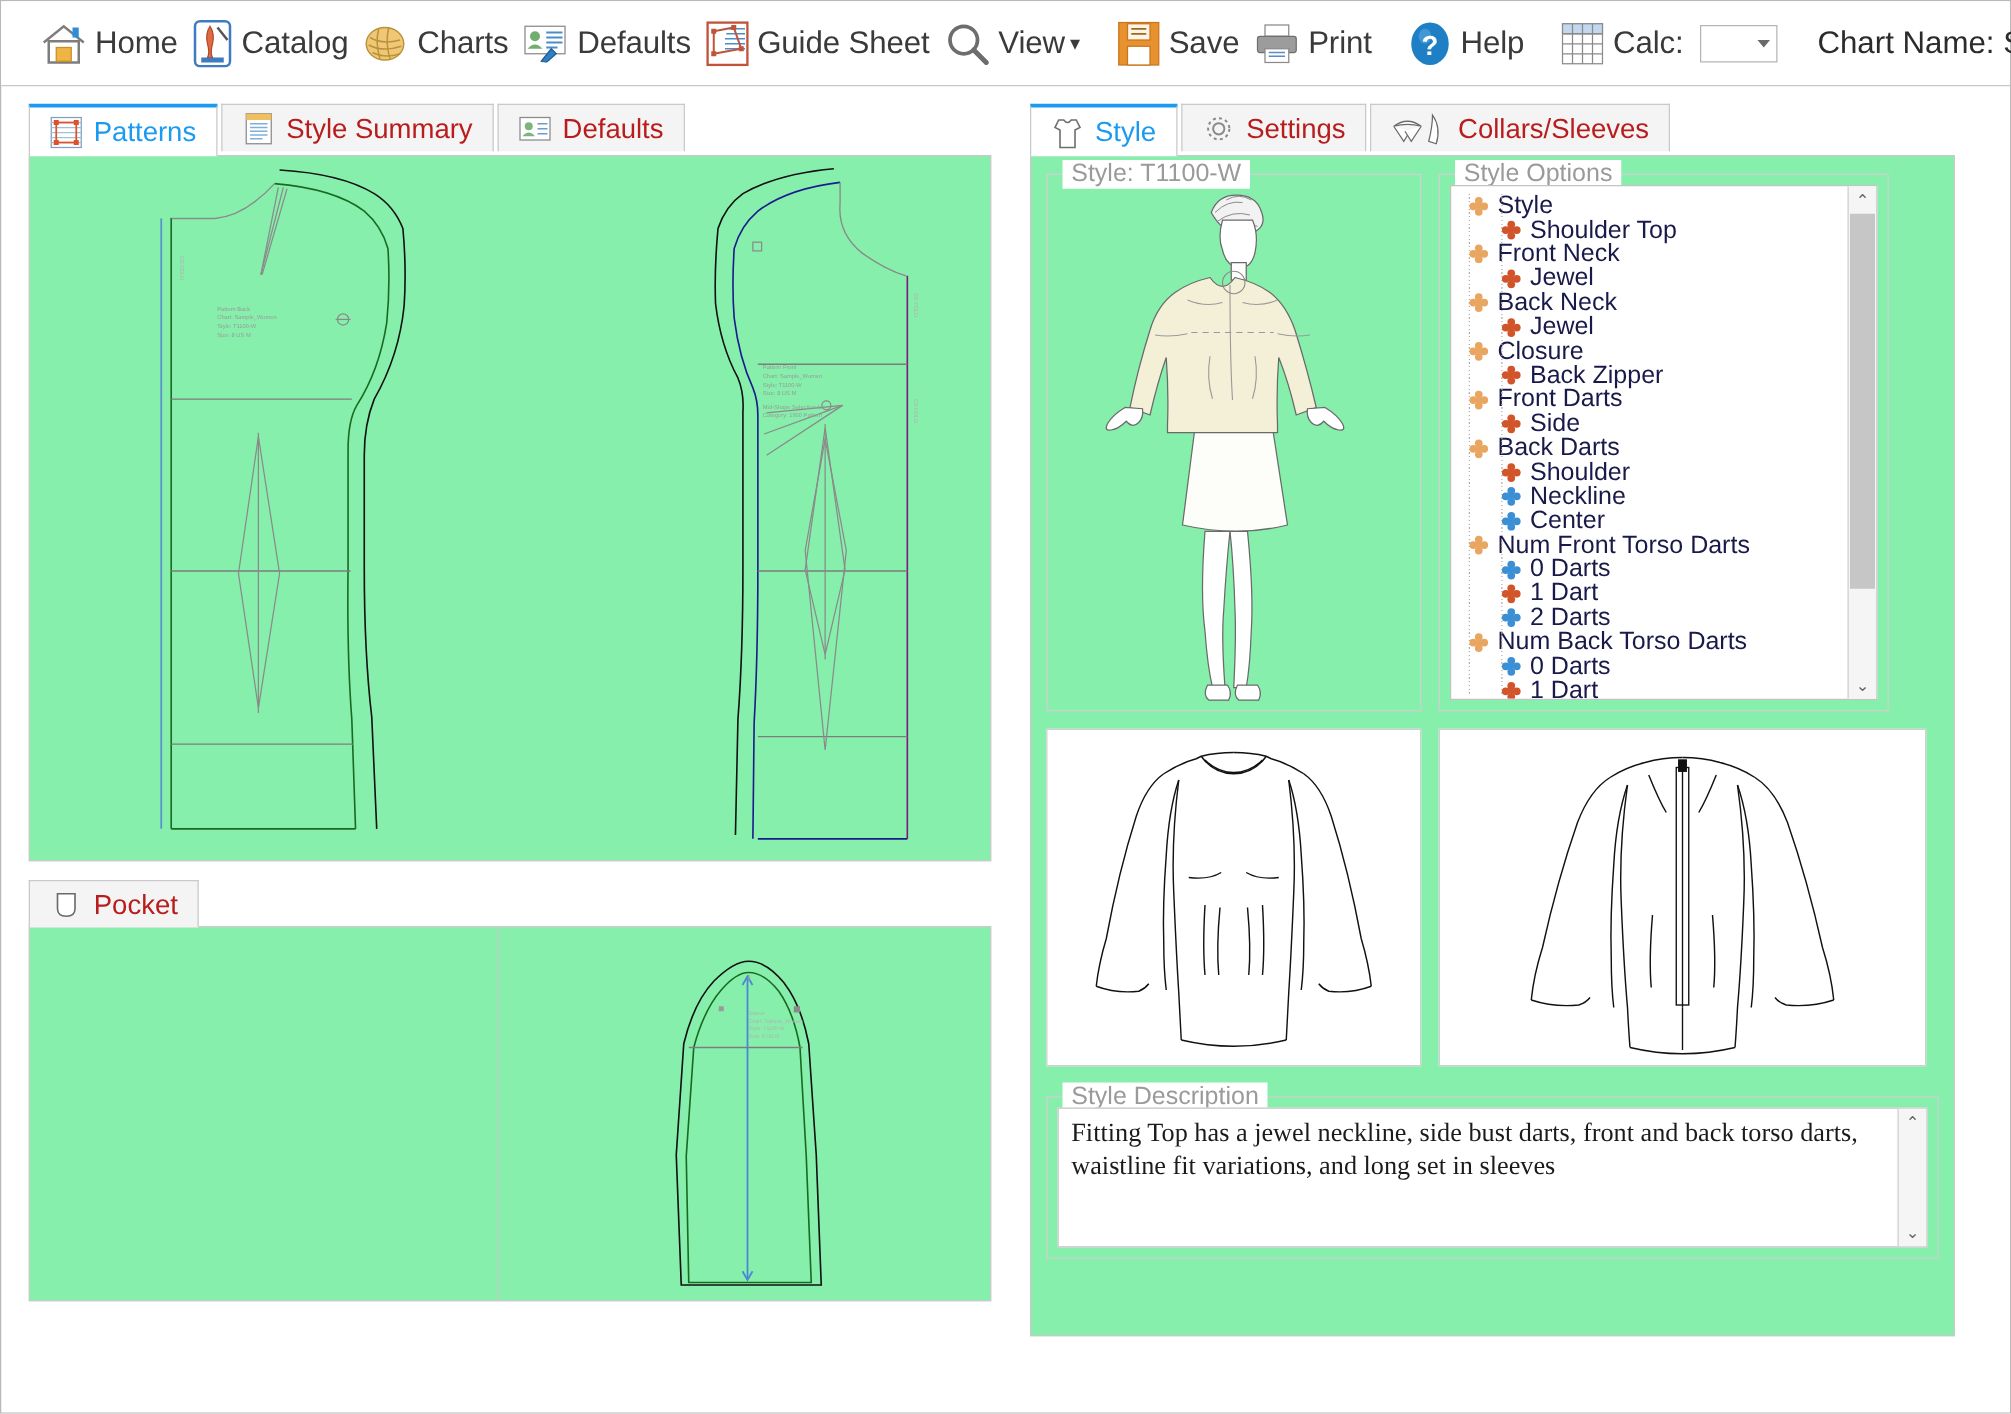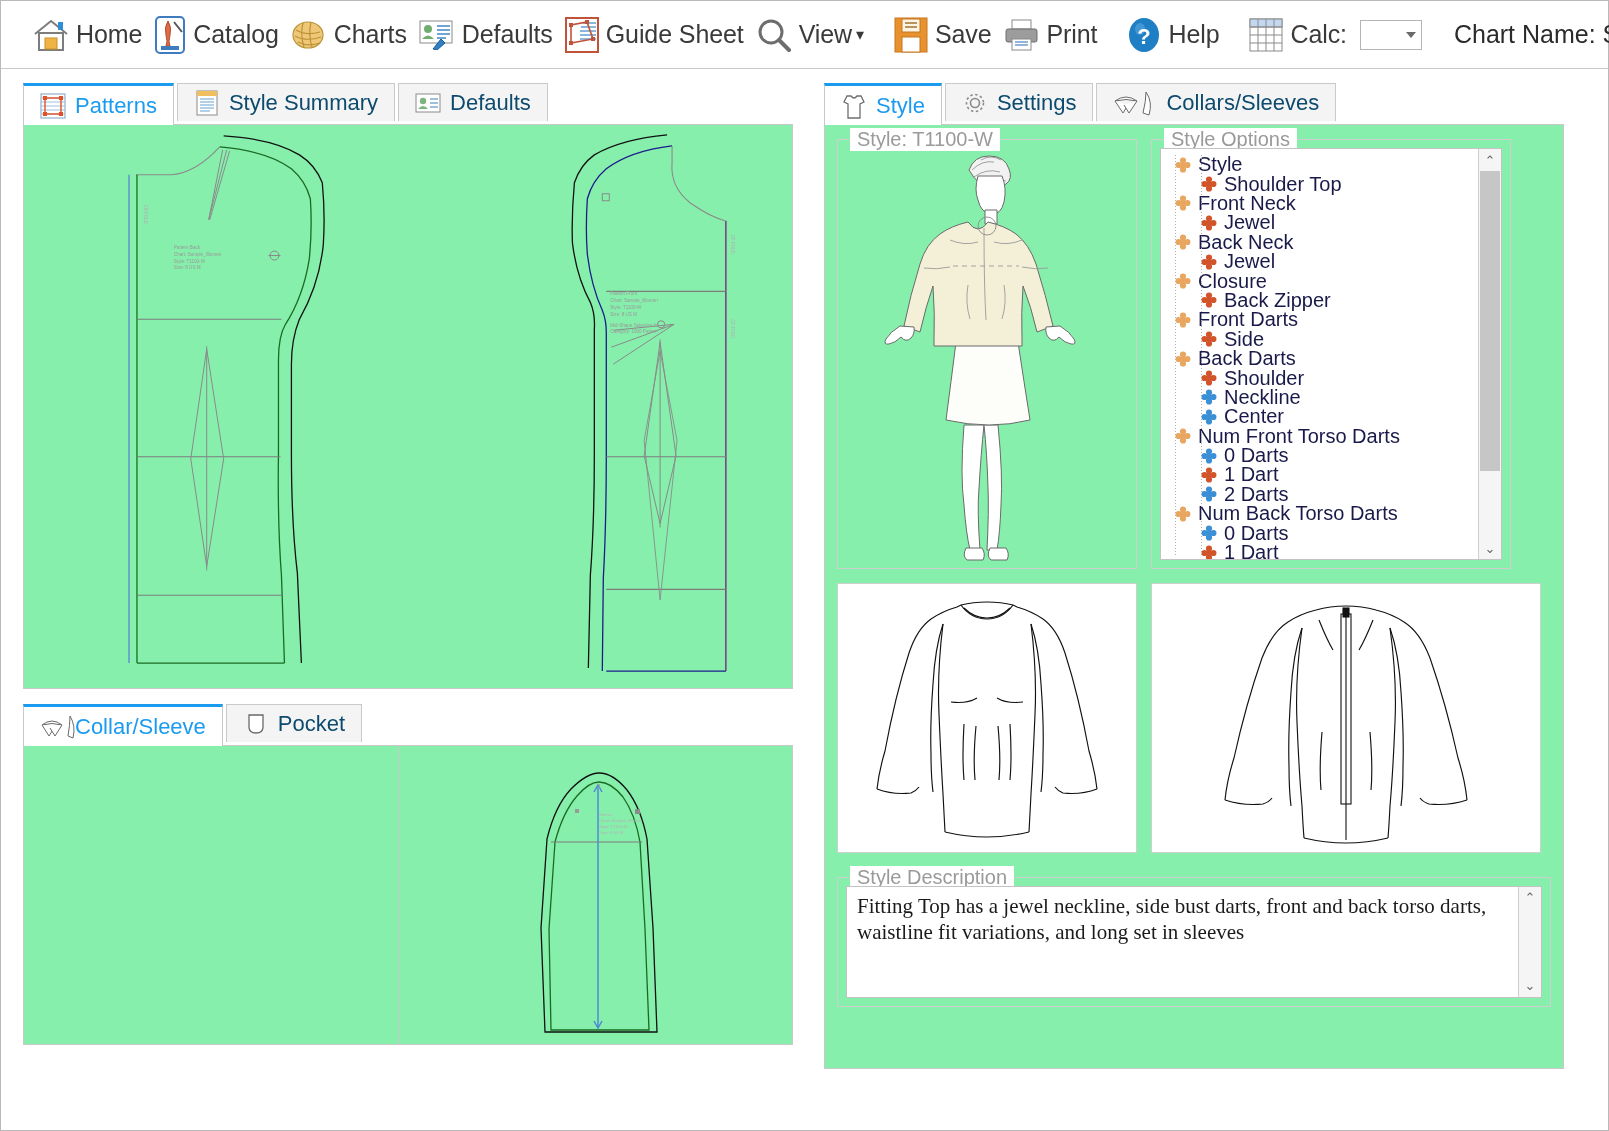--- a/index.html
+++ b/index.html
@@ -76,21 +76,21 @@
   .right-pane{
     flex:1 1 auto;position:relative;padding:12px 22px 0 8px;box-sizing:border-box;
   }
 
   
   .tabstrip{display:flex;position:relative;z-index:3;}
   .tab{
     display:flex;align-items:center;gap:9px;
     height:38px;padding:0 16px;
     border:1px solid #c9c9c9;border-bottom:none;
-    background:#f4f4f4;color:#0c4a6e;
+    background:#f4f4f4;color:#b91c1c;
     font-size:22px;box-sizing:border-box;
     margin-right:3px;cursor:default;
     position:relative;top:1px;
   }
   .tab.active{
     background:#fff;color:#1b9bf0;
     border-top:3px solid #1b9bf0;
     height:42px;
   }
   .tab .tab-ic{width:26px;height:26px;flex:0 0 auto;}
@@ -476,31 +476,20 @@
             <text x="588" y="192">Size: 8 US M</text>
             <text x="588" y="203">Mid-Shape Selection for</text>
             <text x="588" y="209">Category: 1900 Pattern</text>
           </g>
           <text x="709" y="110" fill="#b0b0b0" font-size="4.5" transform="rotate(90 709 110)" font-family="Liberation Sans, sans-serif">CF FOLD</text>
           <text x="709" y="195" fill="#b0b0b0" font-size="4.5" transform="rotate(90 709 195)" font-family="Liberation Sans, sans-serif">CF FOLD</text>
         </svg>
       </div>
 
       <div class="tabstrip" style="margin-top:14px;">
-        <div class="tab active">
-          <span class="tab-ic">
-            <svg viewBox="0 0 40 26" width="40" height="26">
-              <path d="M2 11 Q12 3 22 11 Q12 8 2 11z" fill="#fff" stroke="#6a6a6a"></path>
-              <path d="M2 11 L9 22 L14 14" fill="#fff" stroke="#6a6a6a"></path>
-              <path d="M22 11 L15 22 L10 14" fill="#fff" stroke="#6a6a6a"></path>
-              <path d="M30 2 Q36 12 33 24 L28 22 Q30 11 30 2z" fill="#fff" stroke="#6a6a6a"></path>
-            </svg>
-          </span>
-          <span>Collar/Sleeve</span>
-        </div>
         <div class="tab">
           <span class="tab-ic">
             <svg viewBox="0 0 26 26" width="26" height="26">
               <path d="M6 4 h14 v12 q0 6 -7 6 q-7 0 -7 -6z" fill="#fff" stroke="#6a6a6a" stroke-width="1.3"></path>
             </svg>
           </span>
           <span>Pocket</span>
         </div>
       </div>
 

